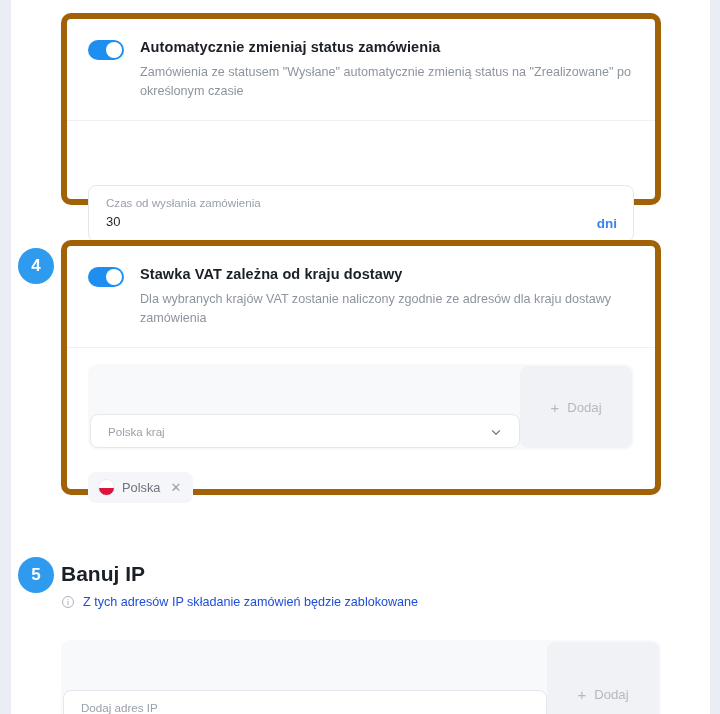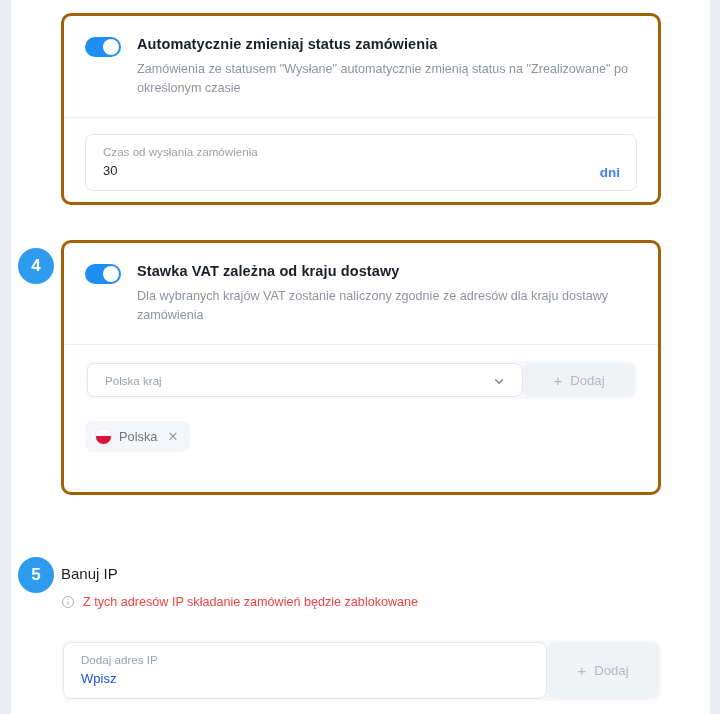--- a/index.html
+++ b/index.html
@@ -41,21 +41,21 @@
     top: 0;
     width: 699px;
     height: 714px;
     background: #ffffff;
   }
 
   
   .card {
     position: absolute;
     background: #ffffff;
-    border: 3px solid #a16207;
+    border: 6px solid #a16207;
     border-radius: 10px;
     box-shadow: 0 1px 2px rgba(16,24,40,.03);
   }
 
   .card-head {
     display: flex;
     align-items: flex-start;
     padding: 19px 22px 19px 21px;
   }
 
@@ -126,20 +126,21 @@
 
   
   .field {
     border: 1px solid #e4e7ec;
     border-radius: 8px;
     background: #ffffff;
     padding: 9px 16px 8px 17px;
     position: relative;
     display: flex;
     align-items: flex-start;
+    margin-top: 48px;
   }
   .field-inner { flex: 1 1 auto; min-width: 0; }
 
   .field-label {
     font-size: 11.6px;
     color: #9aa0aa;
     line-height: 15px;
   }
 
   .field-value {
@@ -234,33 +235,33 @@
   .chip-close {
     font-size: 13px;
     color: #9aa0aa;
     line-height: 1;
     padding: 0 3px;
     cursor: pointer;
   }
 
   
   .section-title {
-    font-size: 15px;
-    font-weight: normal;
+    font-size: 21px;
+    font-weight: bold;
     color: #1b1f26;
     line-height: 20px;
   }
 
   .section-note {
     display: flex;
     align-items: center;
     gap: 8px;
     margin-top: 9px;
     font-size: 12.6px;
-    color: #ef4444;
+    color: #1d4ed8;
     line-height: 18px;
   }
 
   .info-icon {
     width: 14px;
     height: 14px;
     flex: 0 0 auto;
     color: #a9aeb7;
   }
 </style>

